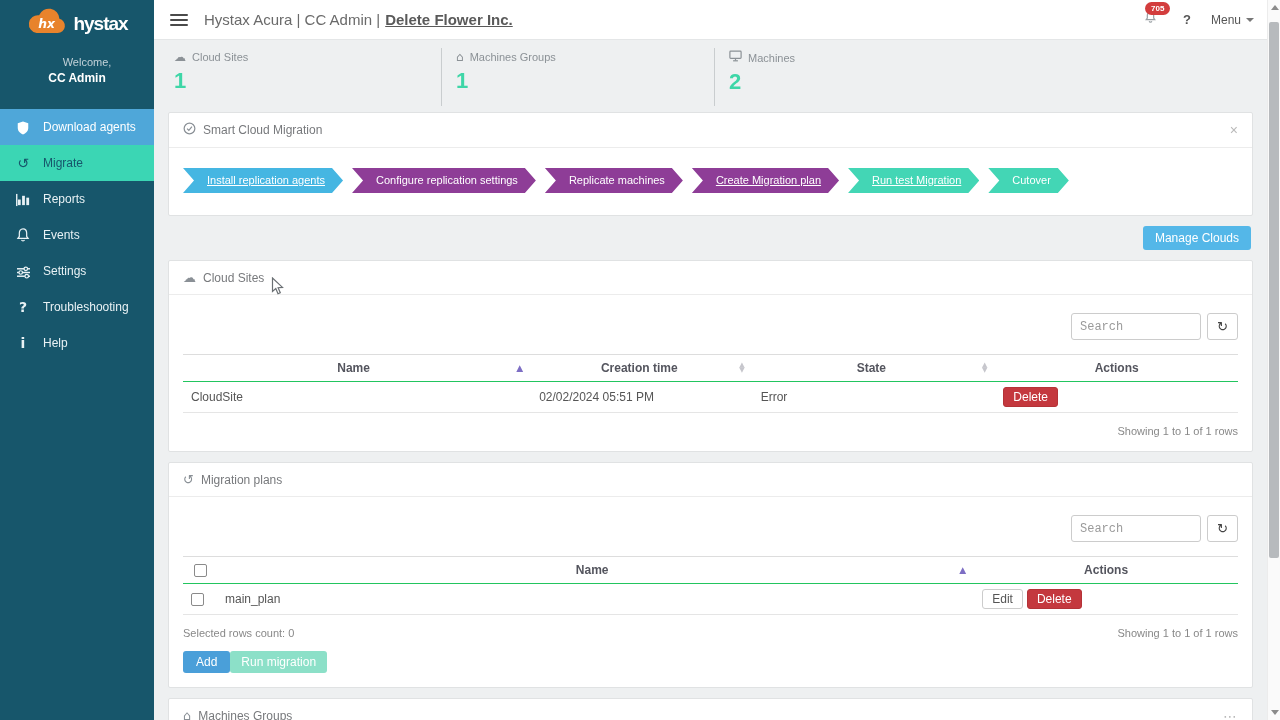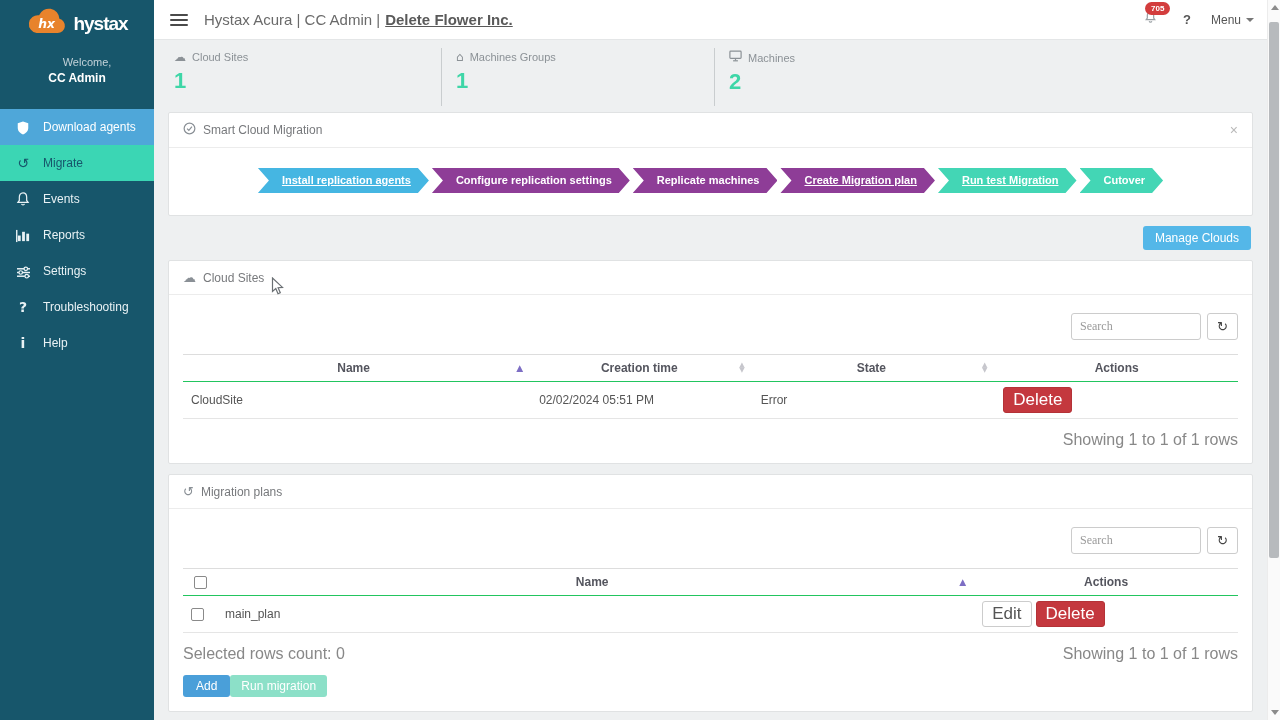--- a/index.html
+++ b/index.html
@@ -41,46 +41,46 @@
   .stat-ico { font-family:"DejaVu Sans",sans-serif; font-size:12px; }
   .stat-value { font-size:22px; font-weight:bold; color:#3ed6a7; margin-top:4px; }
 
   .panel { background:#fff; border:1px solid #e0e2e3; border-radius:2px; margin-bottom:10px; }
   .panel-head { padding:9px 14px; border-bottom:1px solid #ececec; font-size:12px; color:#77797c; display:flex; align-items:center; gap:7px; }
   .panel-ico { font-family:"DejaVu Sans",sans-serif; font-size:13px; color:#8a9096; }
   .panel-head .head-right { margin-left:auto; color:#b9b9b9; cursor:pointer; font-size:14px; line-height:1; }
   .panel-body { padding:14px; }
 
   
-  .steps { display:flex; justify-content:center; gap:3px; padding:6px 0 8px;font-weight:bold; }
+  .steps { display:flex; justify-content:flex-start; gap:9px; padding:6px 0 8px; }
   .step { height:25px; line-height:25px; padding:0 18px 0 24px; color:#fff; font-size:11px; cursor:pointer; white-space:nowrap;
           clip-path:polygon(0 0, calc(100% - 11px) 0, 100% 50%, calc(100% - 11px) 100%, 0 100%, 11px 50%); }
   .step.u { text-decoration:underline; }
 
   .manage-row { display:flex; justify-content:flex-end; margin:9px 2px 10px 0; }
   .btn { border:none; border-radius:3px; color:#fff; font-size:12px; padding:5px 12px; cursor:pointer; font-family:"Liberation Sans",sans-serif; }
   .btn-manage { background:#54b7e8; }
   .btn-add { background:#4a9fd9; padding:4px 13px; }
   .btn-run { background:#8ce0c8; padding:4px 11px; }
 
   .search-row { display:flex; justify-content:flex-end; gap:6px; margin:4px 0 14px; }
-  .search-input { width:130px; height:27px; border:1px solid #ccc; border-radius:3px; padding:0 8px; font-size:12px; color:#be185d; font-family:Liberation Serif, serif; }
+  .search-input { width:130px; height:27px; border:1px solid #ccc; border-radius:3px; padding:0 8px; font-size:12px; color:#be185d; font-family:Liberation Mono, monospace; }
   .search-input::placeholder { color:#9a9a9a; }
   .btn-refresh { width:31px; height:27px; background:#fff; border:1px solid #ccc; border-radius:3px; cursor:pointer; font-family:"DejaVu Sans",sans-serif; font-size:13px; color:#444; line-height:1; }
 
   table { width:100%; border-collapse:collapse; font-size:12px; table-layout:fixed; }
   th { text-align:center; padding:6px 8px; color:#54555e; border-top:1px solid #ddd; border-bottom:1px solid #22c55e; font-weight:bold; }
   td { padding:5px 8px; color:#555; border-bottom:1px solid #e5e5e5; }
   .sort-asc { float:right; color:#7d6ec4; font-size:9px; margin-top:2px; font-family:"DejaVu Sans",sans-serif; cursor:pointer; }
   .sort-both { float:right; display:inline-flex; flex-direction:column; line-height:5px; font-size:7px; color:#c6c6cc; margin-top:2px; font-family:"DejaVu Sans",sans-serif; cursor:pointer; }
-  .btn-sm { border-radius:3px; font-size:17px; padding:2px 9px; cursor:pointer; font-family:"Liberation Sans",sans-serif; }
+  .btn-sm { border-radius:3px; font-size:12px; padding:2px 9px; cursor:pointer; font-family:"Liberation Sans",sans-serif; }
   .btn-delete { background:#c4383e; border:1px solid #b43237; color:#fff; }
   .btn-edit { background:#fff; border:1px solid #ccc; color:#555; margin-right:4px; }
   .cb { display:inline-block; width:13px; height:13px; border:1px solid #8a8a8a; border-radius:2px; background:#fff; vertical-align:middle; cursor:pointer; }
-  .table-footer { display:flex; justify-content:space-between; align-items:center; font-size:16px; color:#888; margin-top:12px; }
+  .table-footer { display:flex; justify-content:space-between; align-items:center; font-size:11px; color:#888; margin-top:12px; }
   .table-footer.right-only { justify-content:flex-end; }
   .btn-row { display:flex; margin-top:12px; }
   .dots { color:#9aa0a4; font-size:12px; letter-spacing:1px; cursor:pointer; font-family:"DejaVu Sans",sans-serif; }
 
   
   .pscroll { position:absolute; right:0; top:0; width:13px; height:720px; background:#fafafa; border-left:1px solid #ececec; z-index:10; }
   .ps-up, .ps-down { position:absolute; left:3px; width:0; height:0; border-left:4px solid transparent; border-right:4px solid transparent; cursor:pointer; }
   .ps-up { top:5px; border-bottom:5px solid #8a8a8a; }
   .ps-down { bottom:5px; border-top:5px solid #8a8a8a; }
   .ps-thumb { position:absolute; left:1px; top:22px; width:10px; height:536px; background:#b7babd; border-radius:2px; cursor:pointer; }
@@ -112,37 +112,37 @@
           </svg>
       </span>
       <span>Download agents</span>
     </div>
     <div class="nav-item active-teal">
       <span class="nav-ico">↺</span>
       <span>Migrate</span>
     </div>
     <div class="nav-item">
       <span class="nav-ico">
-        <svg width="14" height="15" viewBox="0 0 16 17">
-            <path d="M8 1 C5.2 1 3.8 3.2 3.8 6 V9.6 L2.2 11.8 H13.8 L12.2 9.6 V6 C12.2 3.2 10.8 1 8 1 Z" fill="none" stroke="#e9f2f5" stroke-width="1.4"></path>
-            <path d="M6.3 13.5 A1.8 1.8 0 0 0 9.7 13.5" fill="none" stroke="#e9f2f5" stroke-width="1.4"></path>
-          </svg>
-      </span>
-      <span>Events</span>
-    </div>
-    <div class="nav-item">
-      <span class="nav-ico">
         <svg width="15" height="14" viewBox="0 0 16 15">
             <rect x="2" y="7" width="3" height="6" fill="#e9f2f5"></rect>
             <rect x="6.5" y="3" width="3" height="10" fill="#e9f2f5"></rect>
             <rect x="11" y="5" width="3" height="8" fill="#e9f2f5"></rect>
             <rect x="0" y="1" width="1.5" height="13" fill="#e9f2f5"></rect>
           </svg>
       </span>
       <span>Reports</span>
+    </div>
+    <div class="nav-item">
+      <span class="nav-ico">
+        <svg width="14" height="15" viewBox="0 0 16 17">
+            <path d="M8 1 C5.2 1 3.8 3.2 3.8 6 V9.6 L2.2 11.8 H13.8 L12.2 9.6 V6 C12.2 3.2 10.8 1 8 1 Z" fill="none" stroke="#e9f2f5" stroke-width="1.4"></path>
+            <path d="M6.3 13.5 A1.8 1.8 0 0 0 9.7 13.5" fill="none" stroke="#e9f2f5" stroke-width="1.4"></path>
+          </svg>
+      </span>
+      <span>Events</span>
     </div>
     <div class="nav-item">
       <span class="nav-ico">
         <svg width="15" height="13" viewBox="0 0 16 14">
             <line x1="1" y1="3" x2="15" y2="3" stroke="#e9f2f5" stroke-width="1.6"></line>
             <line x1="1" y1="7" x2="15" y2="7" stroke="#e9f2f5" stroke-width="1.6"></line>
             <line x1="1" y1="11" x2="15" y2="11" stroke="#e9f2f5" stroke-width="1.6"></line>
             <circle cx="10.5" cy="3" r="1.9" fill="#17566b" stroke="#e9f2f5" stroke-width="1.3"></circle>
             <circle cx="5" cy="7" r="1.9" fill="#17566b" stroke="#e9f2f5" stroke-width="1.3"></circle>
             <circle cx="11.5" cy="11" r="1.9" fill="#17566b" stroke="#e9f2f5" stroke-width="1.3"></circle>

